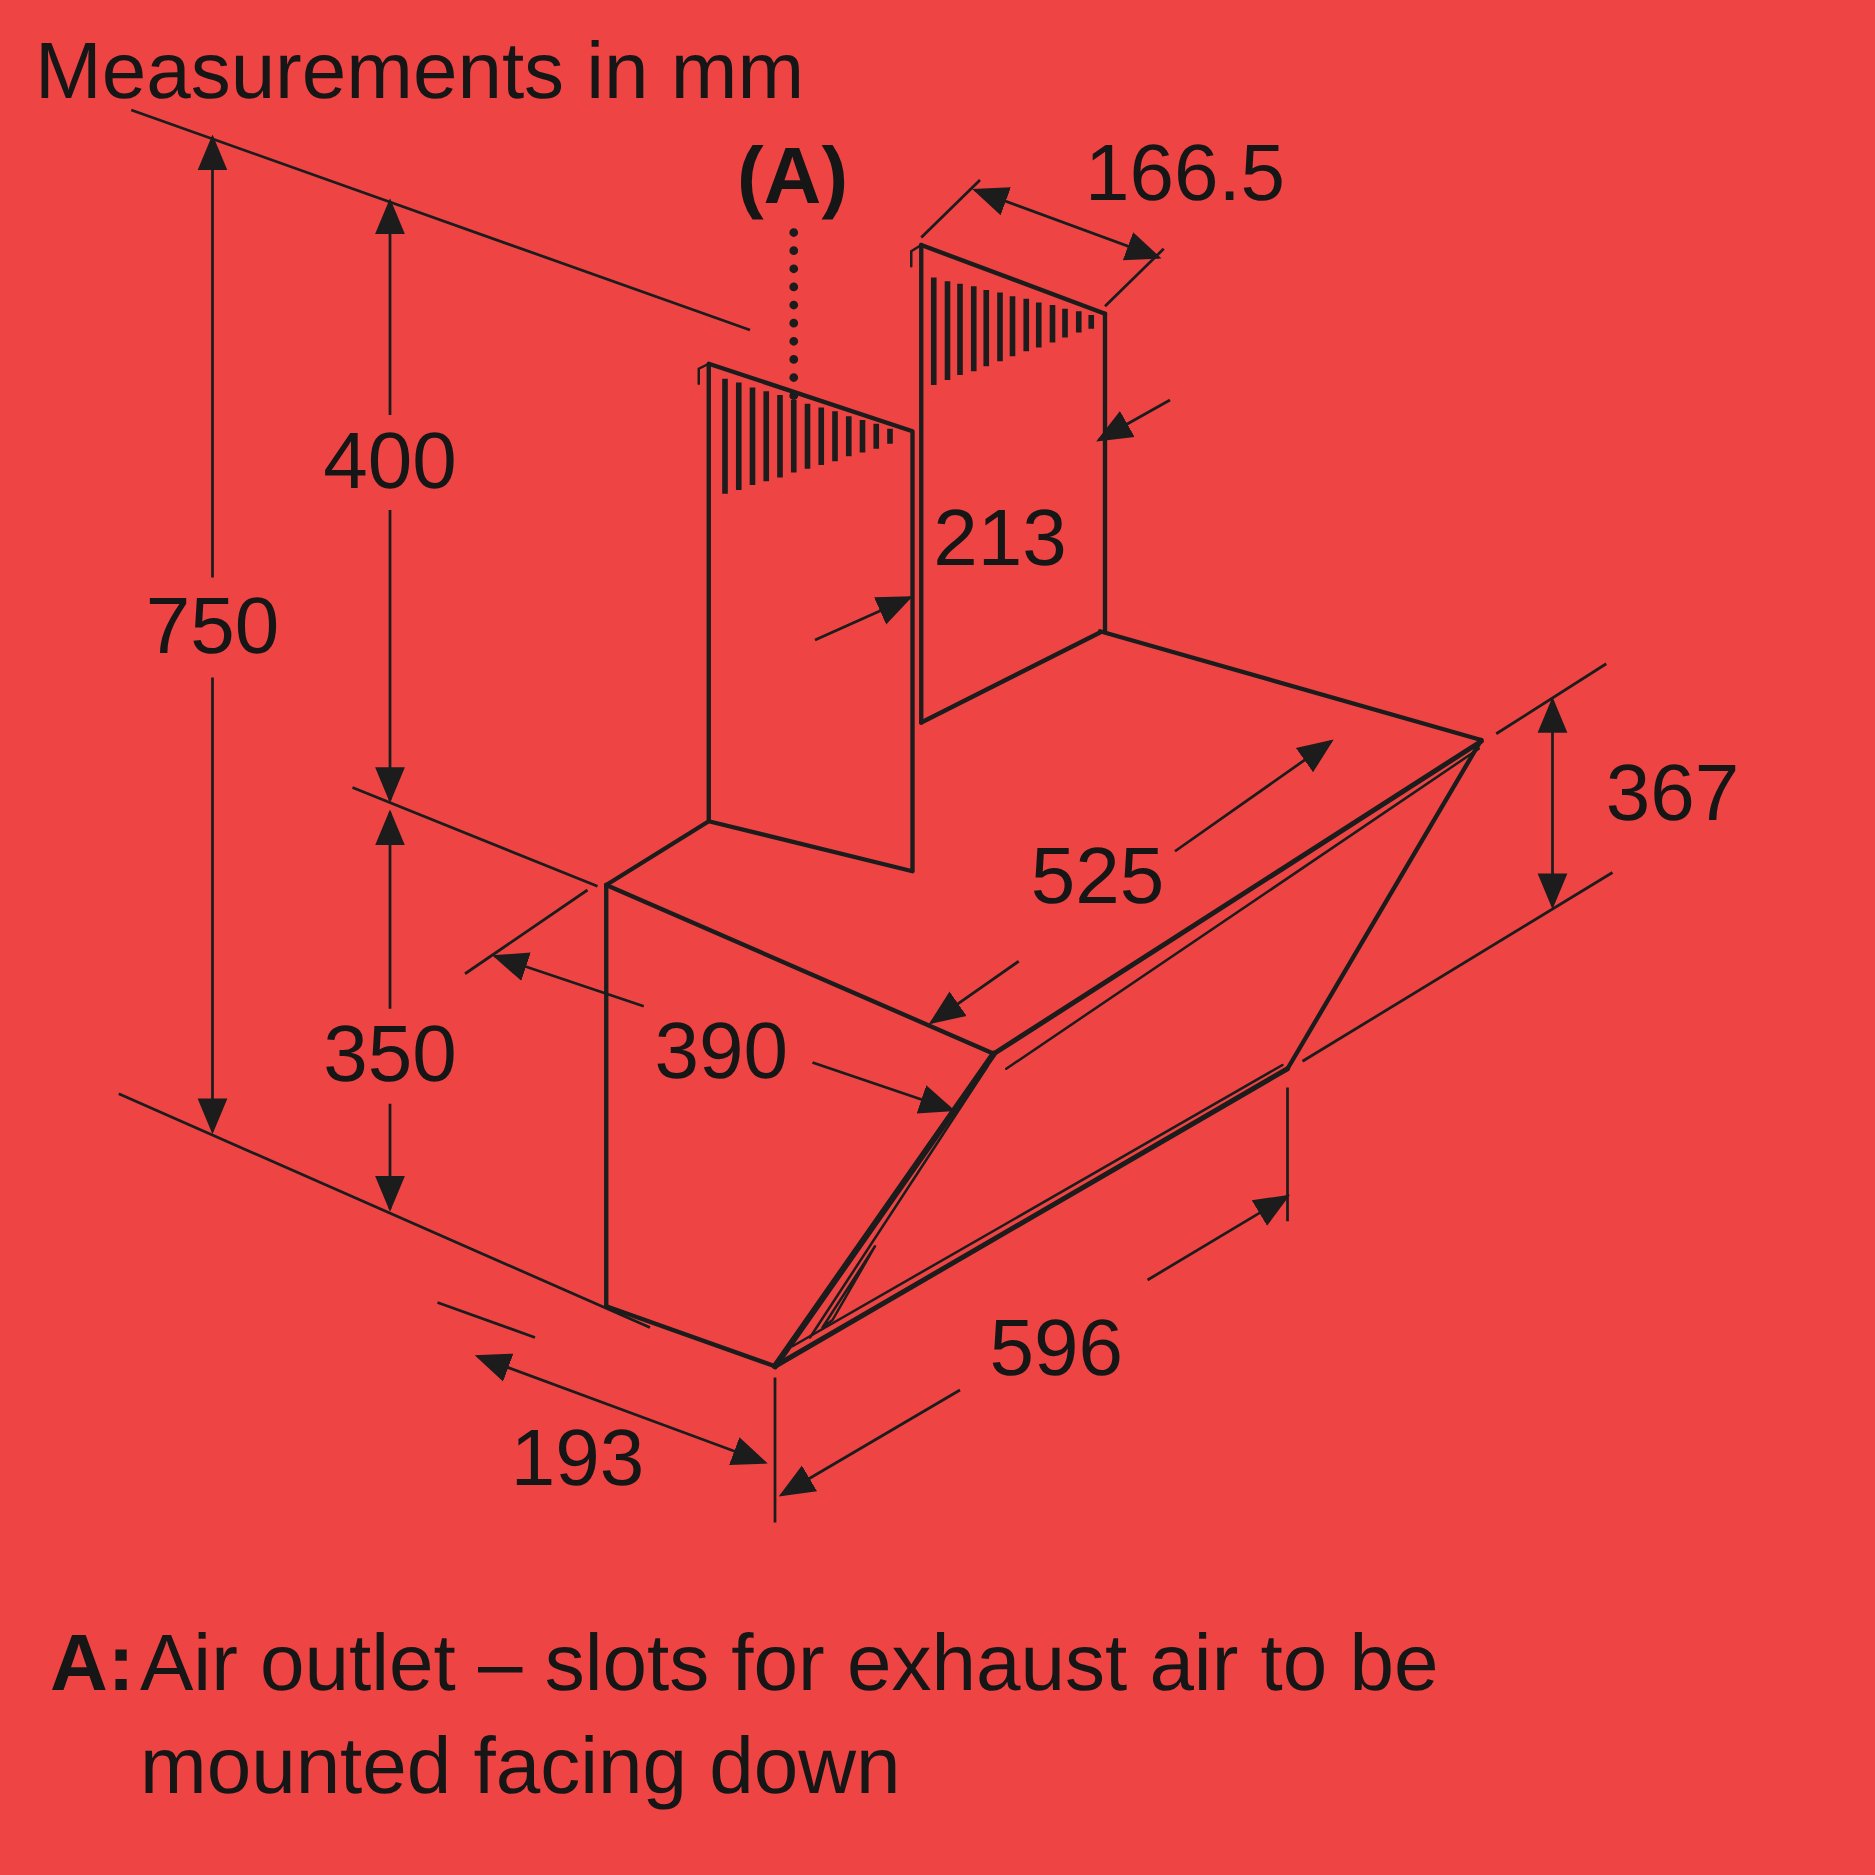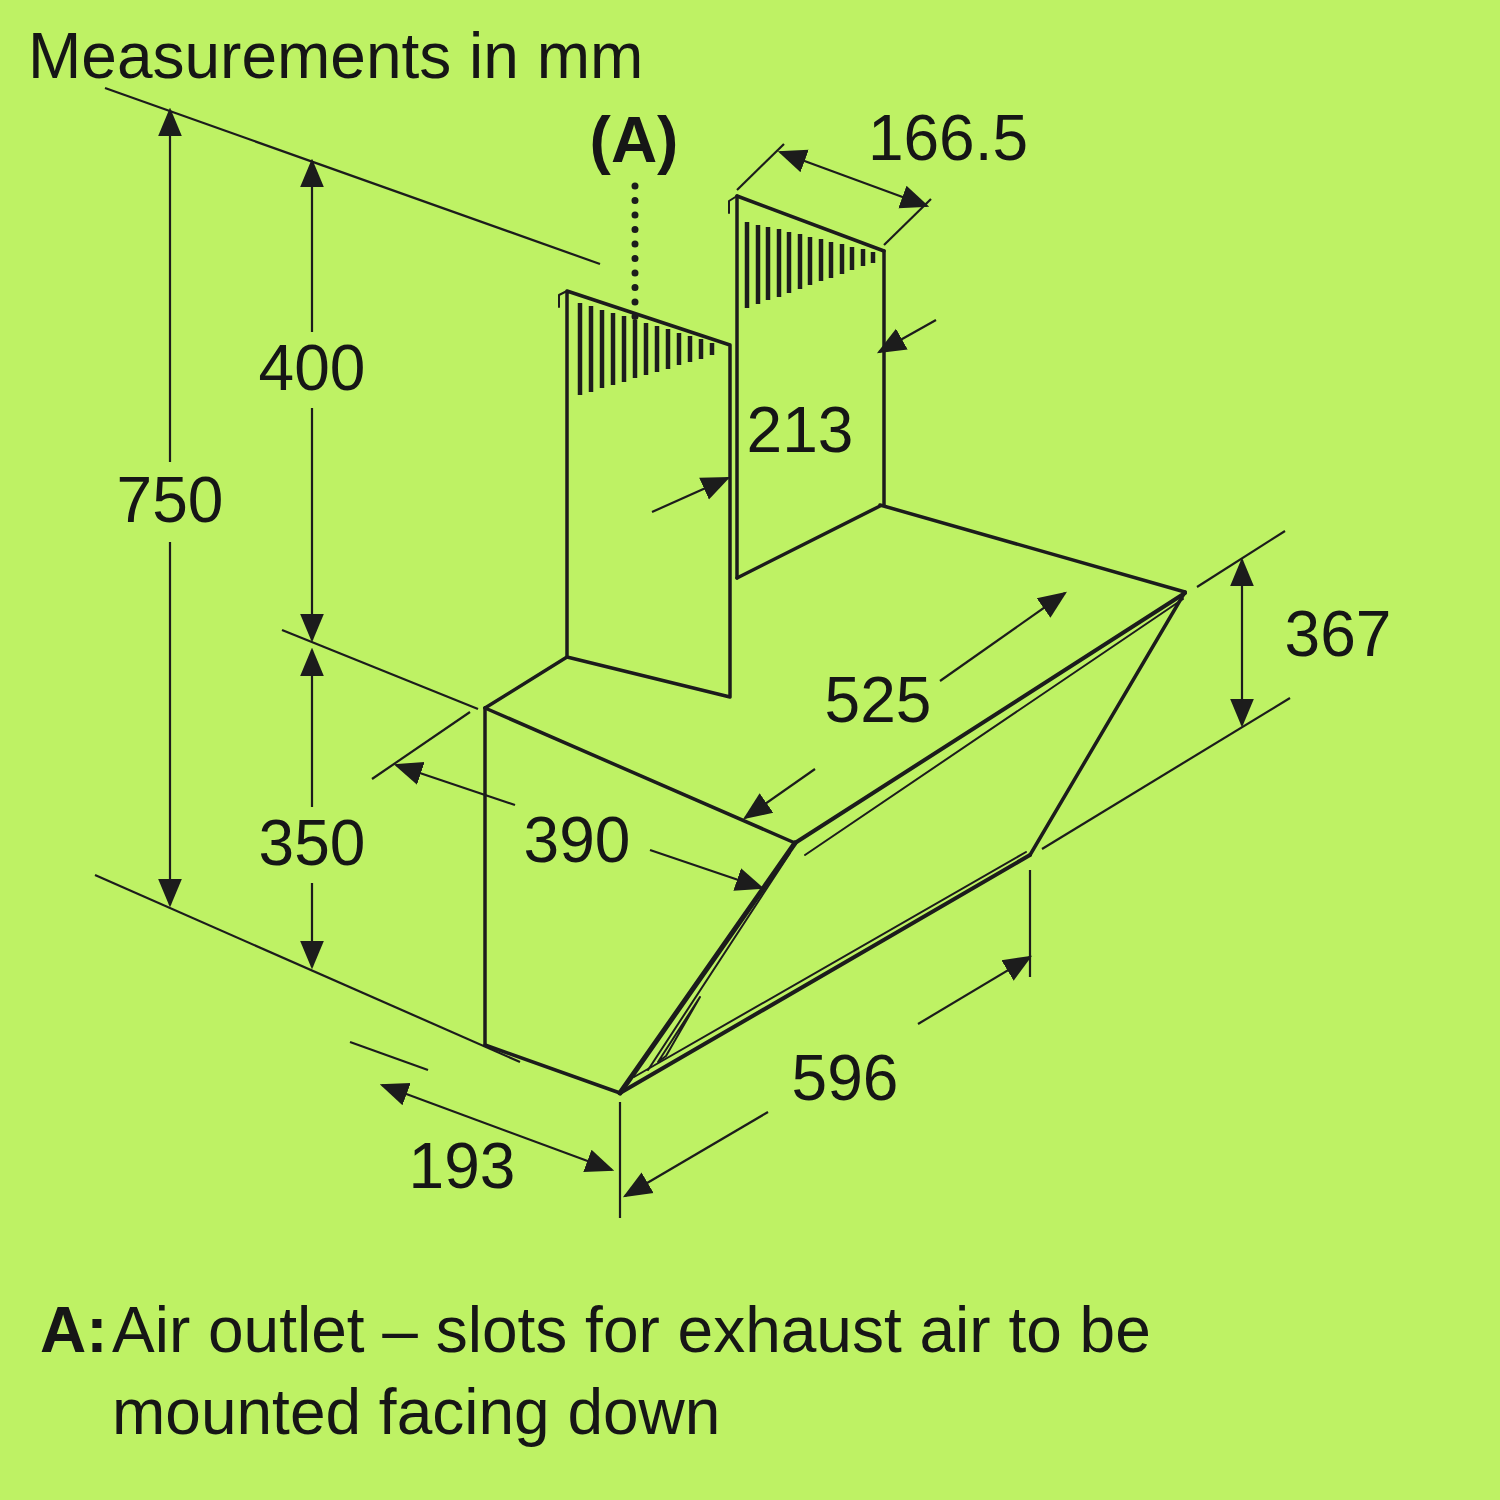--- a/index.html
+++ b/index.html
@@ -1,17 +1,17 @@
 <!DOCTYPE html>
 <html><head>
 <meta charset="utf-8">
 <style>
   html,body{margin:0;padding:0;background:#ffffff;}
   .page{
-    width:1500px;height:1500px;background:#bef264;
+    width:1500px;height:1500px;background:#ef4444;
     font-family:"Liberation Sans", sans-serif;
     position:relative;overflow:hidden;
   }
   svg{display:block;}
   .prod{stroke:#1c1c1c;fill:none;stroke-width:3.5;stroke-linejoin:round;stroke-linecap:round;}
   .thick{stroke-width:5;}
   .mid{stroke-width:4;}
   .thin{stroke-width:2;}
   .hatch{stroke:#1c1c1c;stroke-width:4.5;fill:none;}
   .dim{stroke:#1c1c1c;fill:none;stroke-width:2.2;stroke-linecap:butt;}

